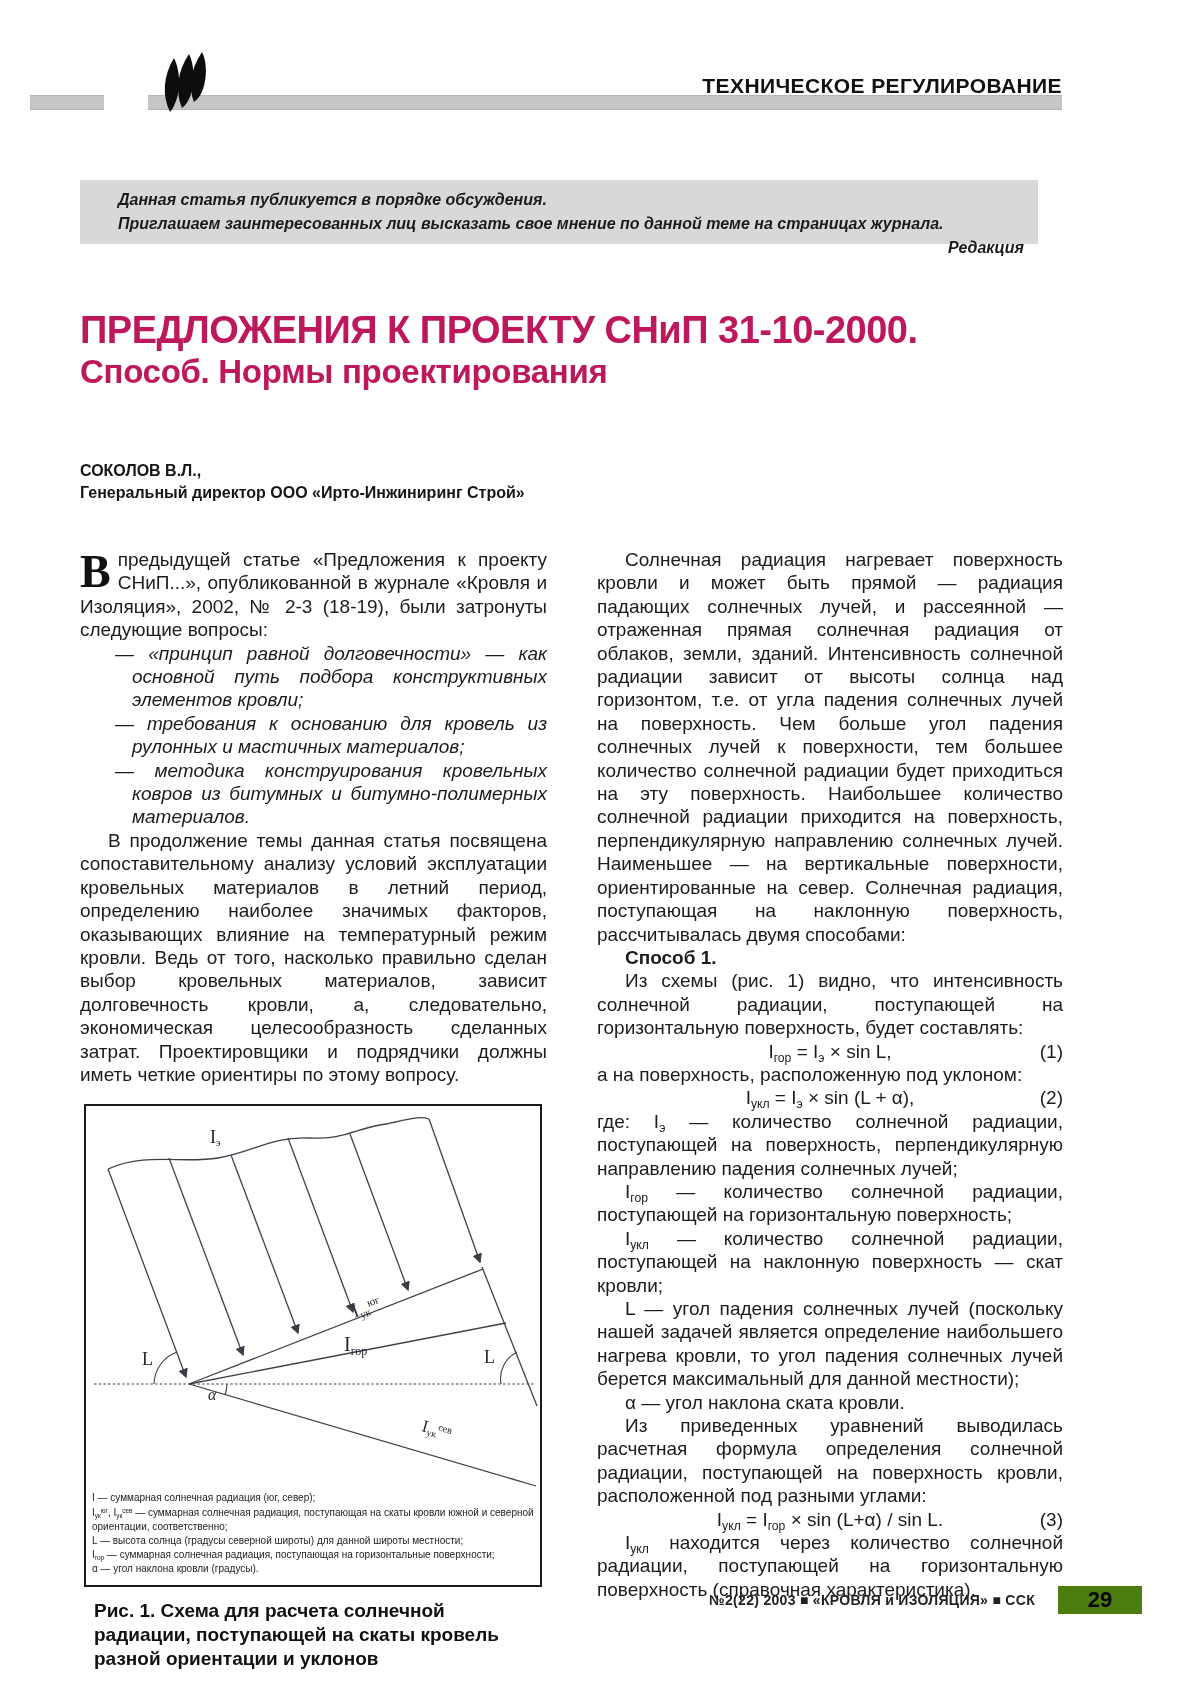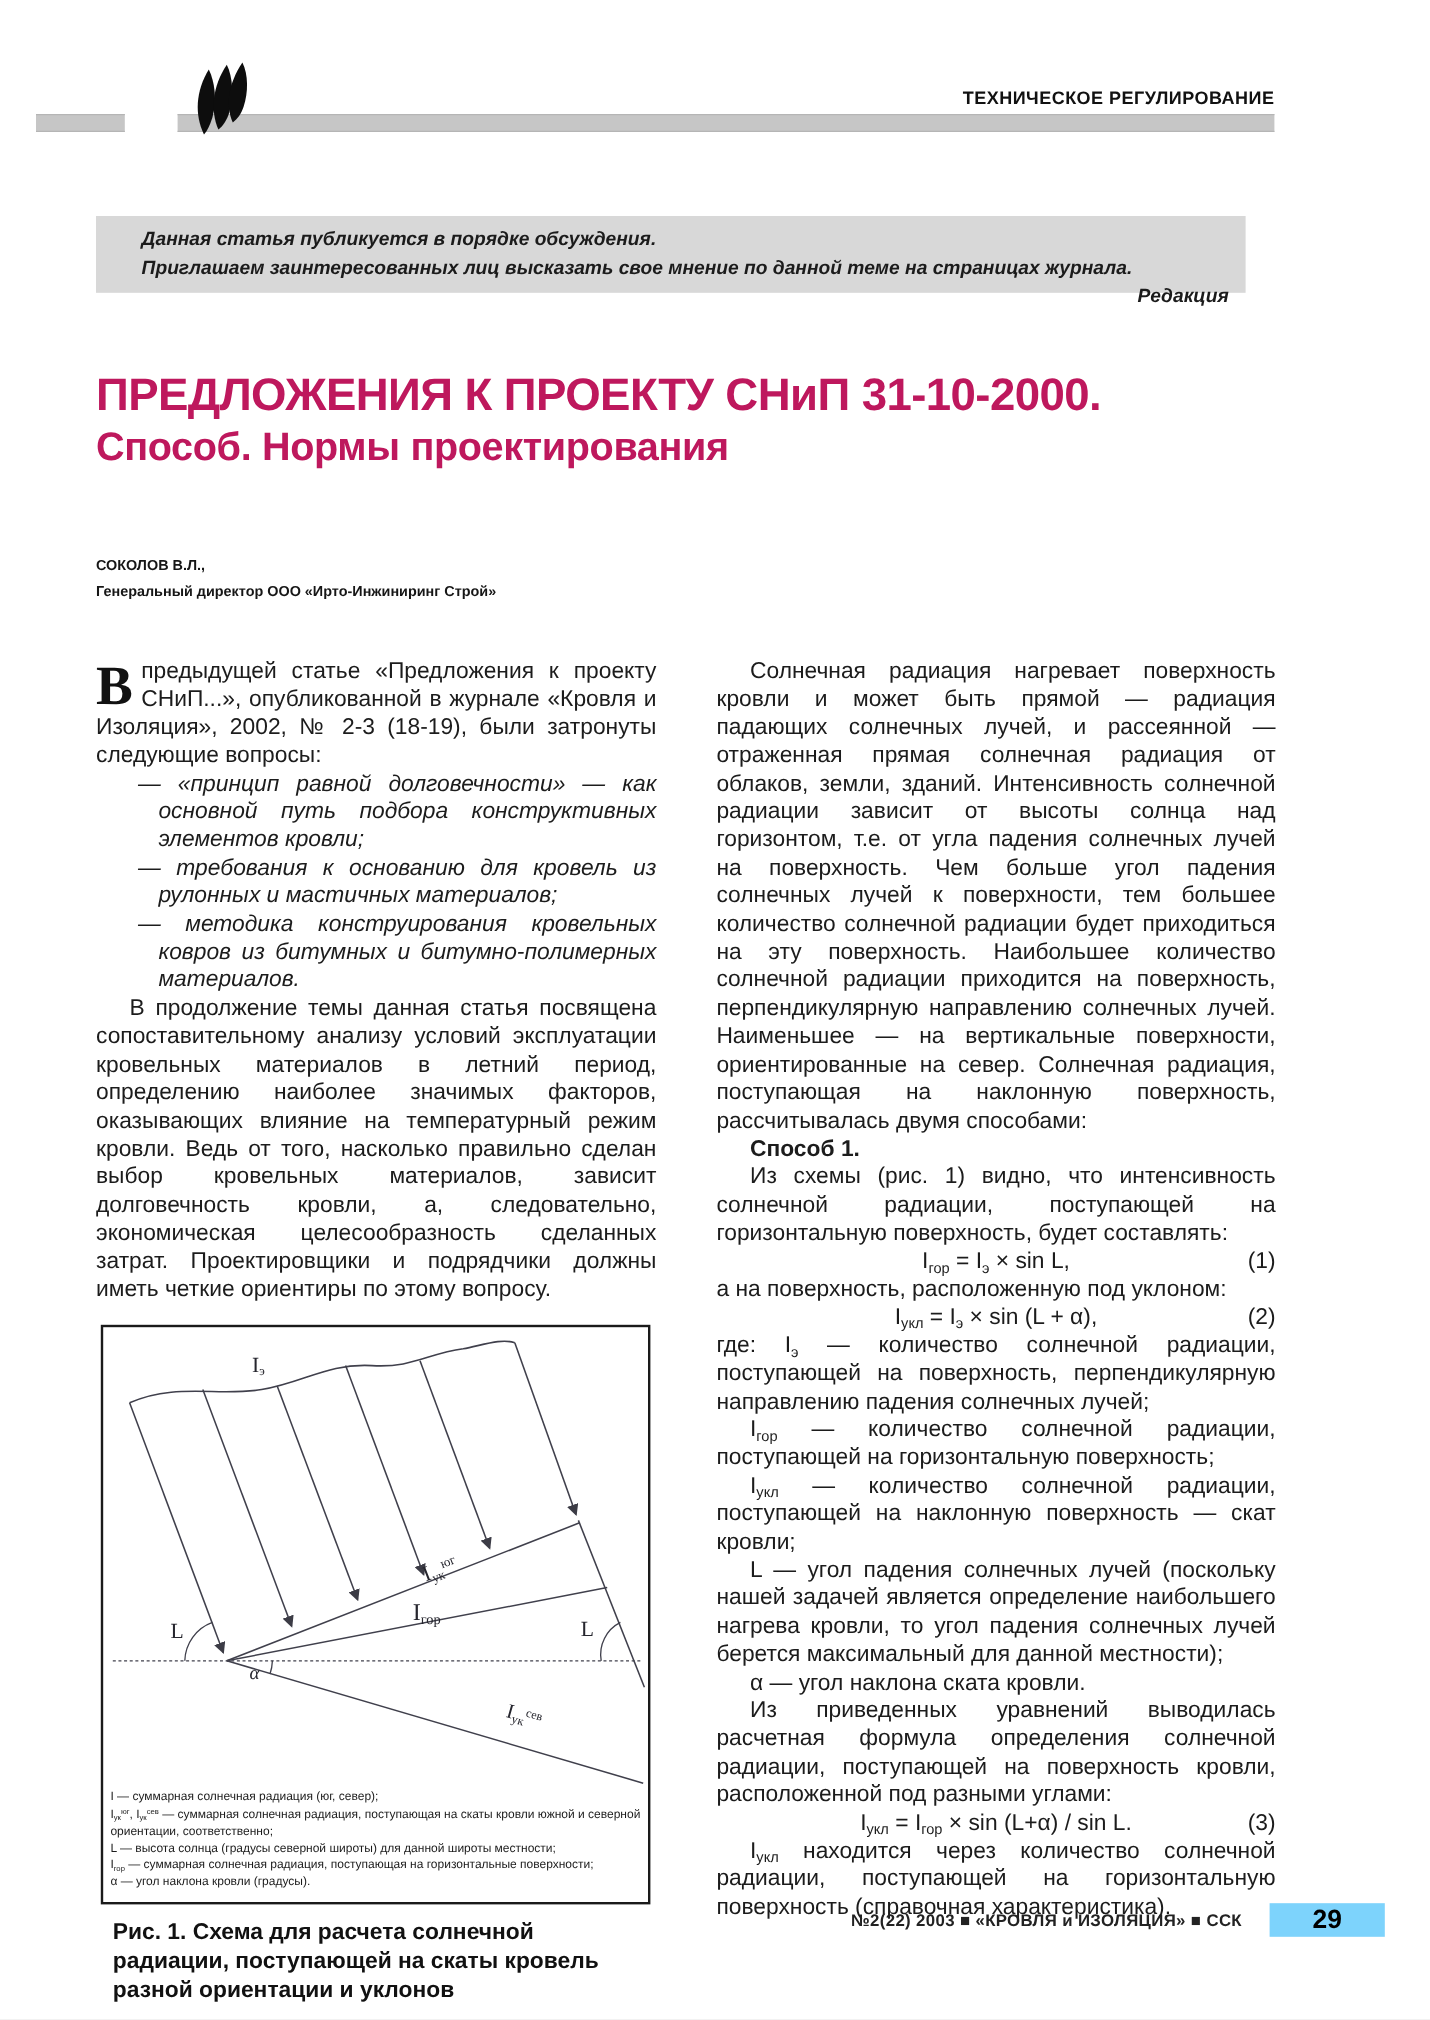--- a/index.html
+++ b/index.html
@@ -3,34 +3,34 @@
 <meta charset="utf-8">
 <style>
   html,body{margin:0;padding:0;background:#e8e8e8;}
   .page{position:relative;width:1192px;height:1683px;background:#ffffff;margin:0 auto;
         font-family:"Liberation Sans", sans-serif;color:#1c1c1c;overflow:hidden;}
 
   
   .head-bar{position:absolute;top:95px;height:13px;background:#c6c6c6;border-top:1px solid #b5b5b5;border-bottom:1px solid #b5b5b5;}
   .head-bar.seg1{left:30px;width:74px;}
   .head-bar.seg2{left:148px;width:914px;}
-  .section-label{position:absolute;top:74px;right:130px;font-size:15px;font-weight:bold;letter-spacing:0.4px;color:#111;}
+  .section-label{position:absolute;top:74px;right:130px;font-size:21px;font-weight:bold;letter-spacing:0.4px;color:#111;}
   .brand-logo{position:absolute;left:148px;top:50px;}
 
   
   .notice{position:absolute;left:80px;top:180px;width:958px;height:64px;background:#d8d8d8;
           box-sizing:border-box;padding:8px 14px 6px 38px;font-size:16px;font-weight:bold;font-style:italic;color:#1b1b1b;}
   .notice .nline{line-height:24px;}
   .notice .sig{text-align:right;line-height:24px;}
 
   
   .title{position:absolute;left:80px;top:308px;color:#be185d;font-weight:bold;}
   .title .t1{font-size:38px;line-height:44px;letter-spacing:-0.5px;}
   .title .t2{font-size:33px;line-height:40px;letter-spacing:-0.3px;}
-  .author{position:absolute;left:80px;top:460px;font-size:12px;font-weight:bold;color:#161616;}
+  .author{position:absolute;left:80px;top:460px;font-size:16px;font-weight:bold;color:#161616;}
   .author div{line-height:22px;}
 
   
   .col{position:absolute;top:548px;font-size:19px;line-height:23.4px;text-align:justify;}
   .col-left{left:80px;width:467px;}
   .col-right{left:597px;width:466px;}
   .col p{margin:0;}
   .indent{text-indent:28px;}
   .dropcap{float:left;font-family:"Liberation Serif", serif;font-weight:bold;font-size:46px;line-height:40px;padding:4px 7px 0 0;color:#111;}
   .hlist{margin:0;padding:0;list-style:none;font-style:italic;}
@@ -50,21 +50,21 @@
   .dlabel sup{font-size:60%;}
   .rot-south{transform:rotate(-21deg);}
   .rot-north{transform:rotate(16deg);}
   .alpha-lab{font-style:italic;font-size:16px;}
   .figure-legend{padding:2px 6px 8px 6px;font-size:10px;line-height:14.2px;text-align:left;}
   .figure-legend div{margin:0;}
   .fig-caption{margin:12px 0 0 14px;width:442px;font-size:19px;font-weight:bold;line-height:24px;text-align:left;color:#111;}
 
   
   .footer-info{position:absolute;top:1592px;right:157px;font-size:14px;font-weight:bold;letter-spacing:0.3px;color:#222;}
-  .page-num{position:absolute;left:1058px;top:1586px;width:96px;height:28px;background:#7dd3fc;
+  .page-num{position:absolute;left:1058px;top:1586px;width:84px;height:28px;background:#4d7c0f;
             font-size:22px;font-weight:bold;color:#000;text-align:center;line-height:28px;}
 </style>
 </head>
 <body>
 
 <div class="page">
 
   <div class="head-bar seg1"></div>
   <div class="head-bar seg2"></div>
   <svg class="brand-logo" width="72" height="66" viewBox="0 0 72 66">

